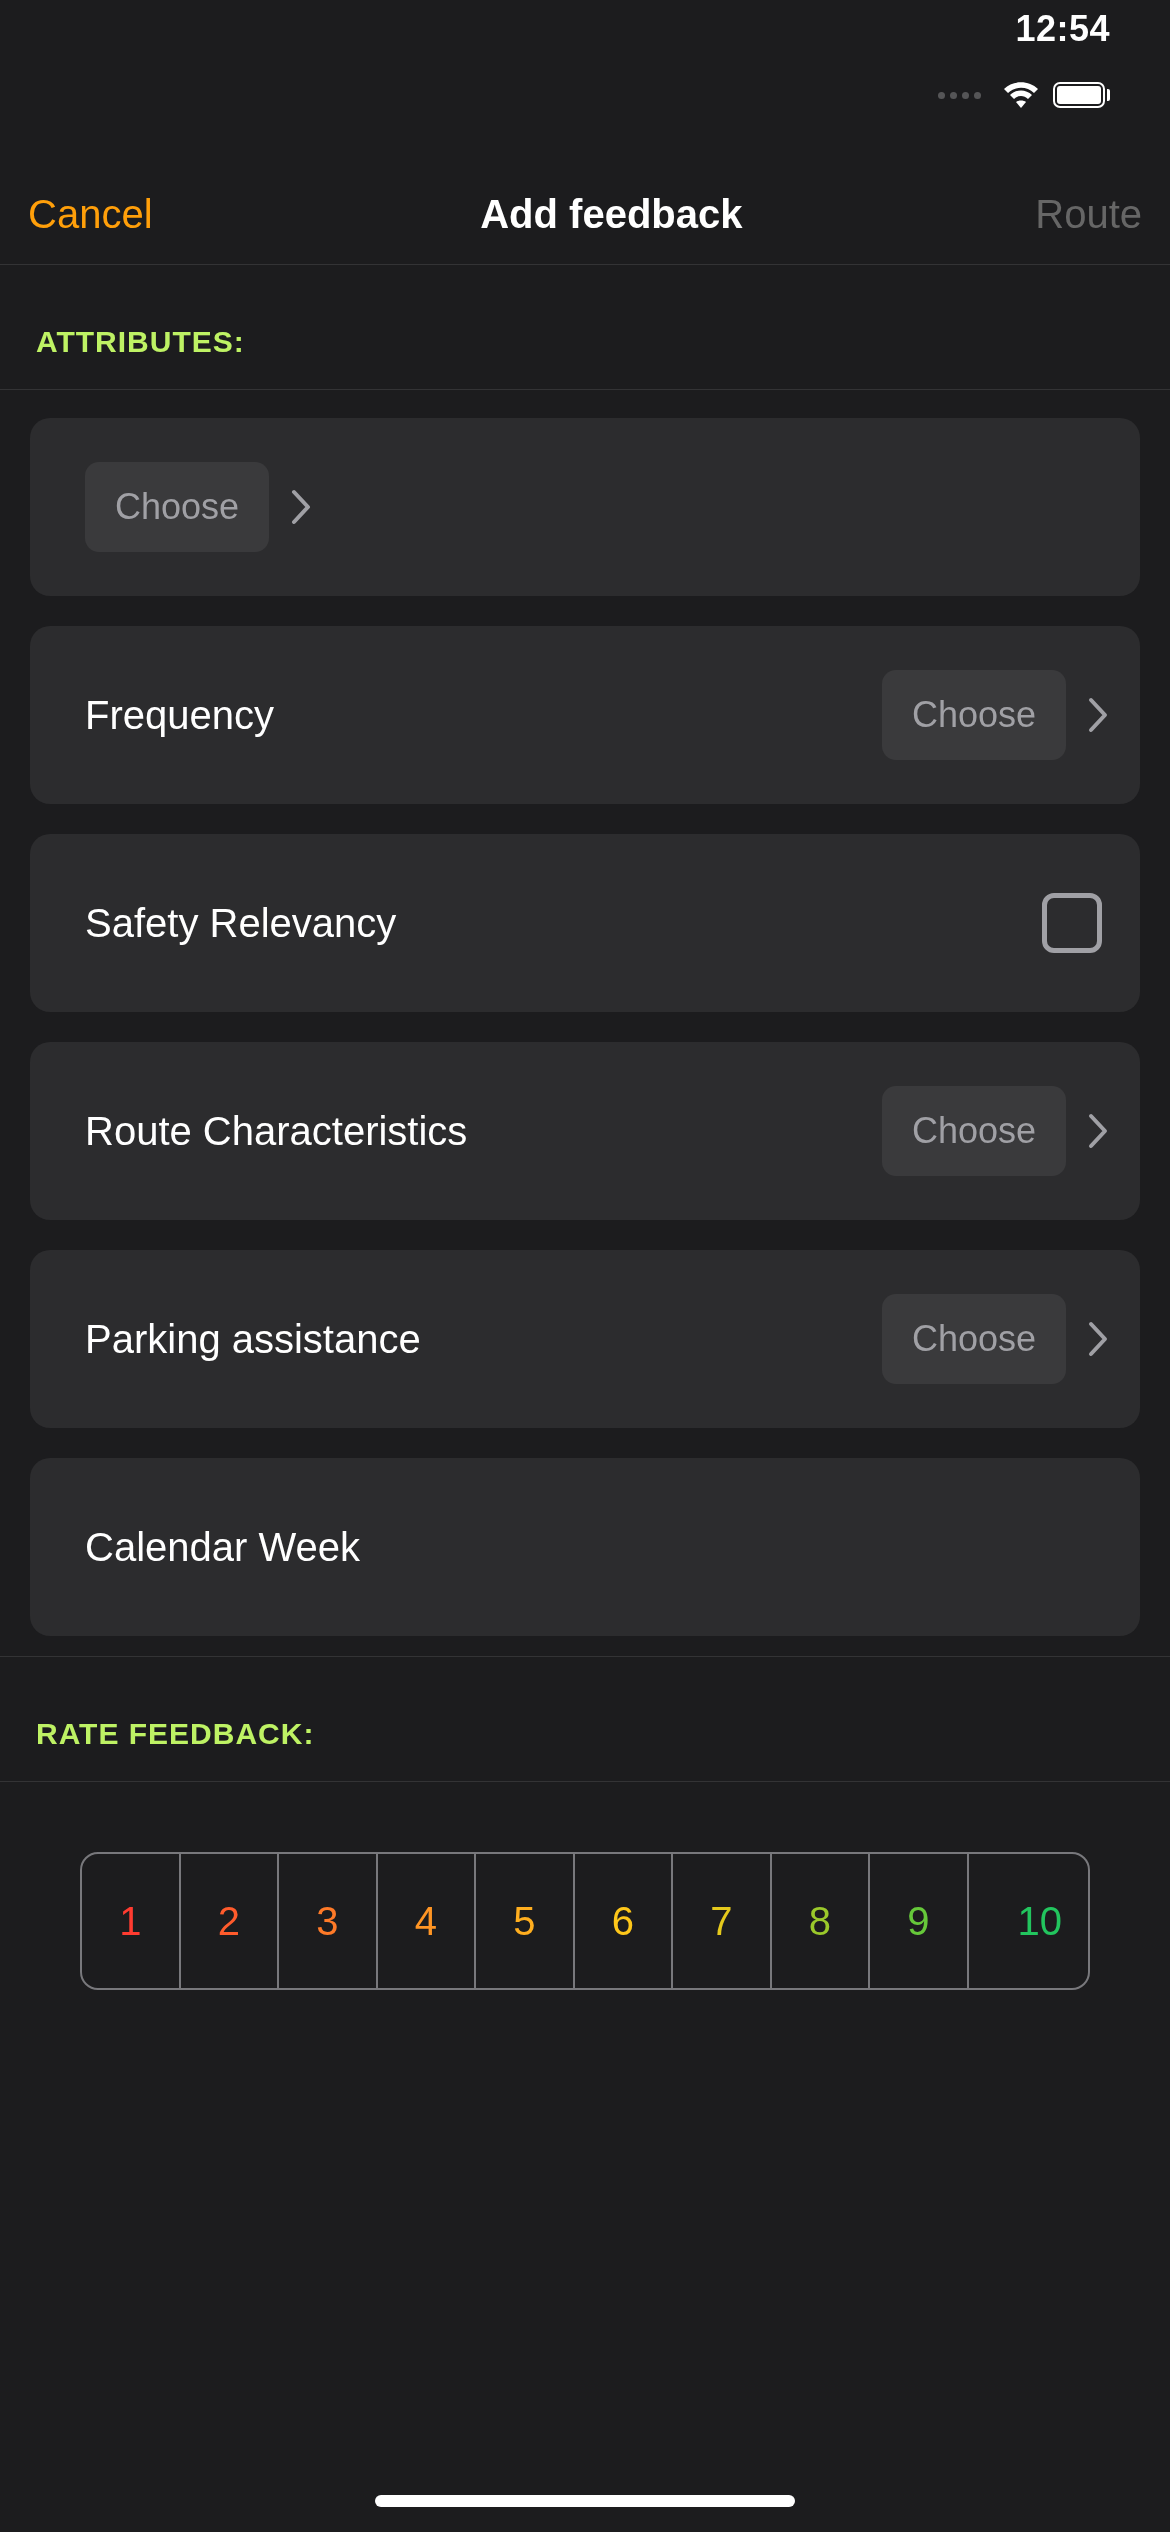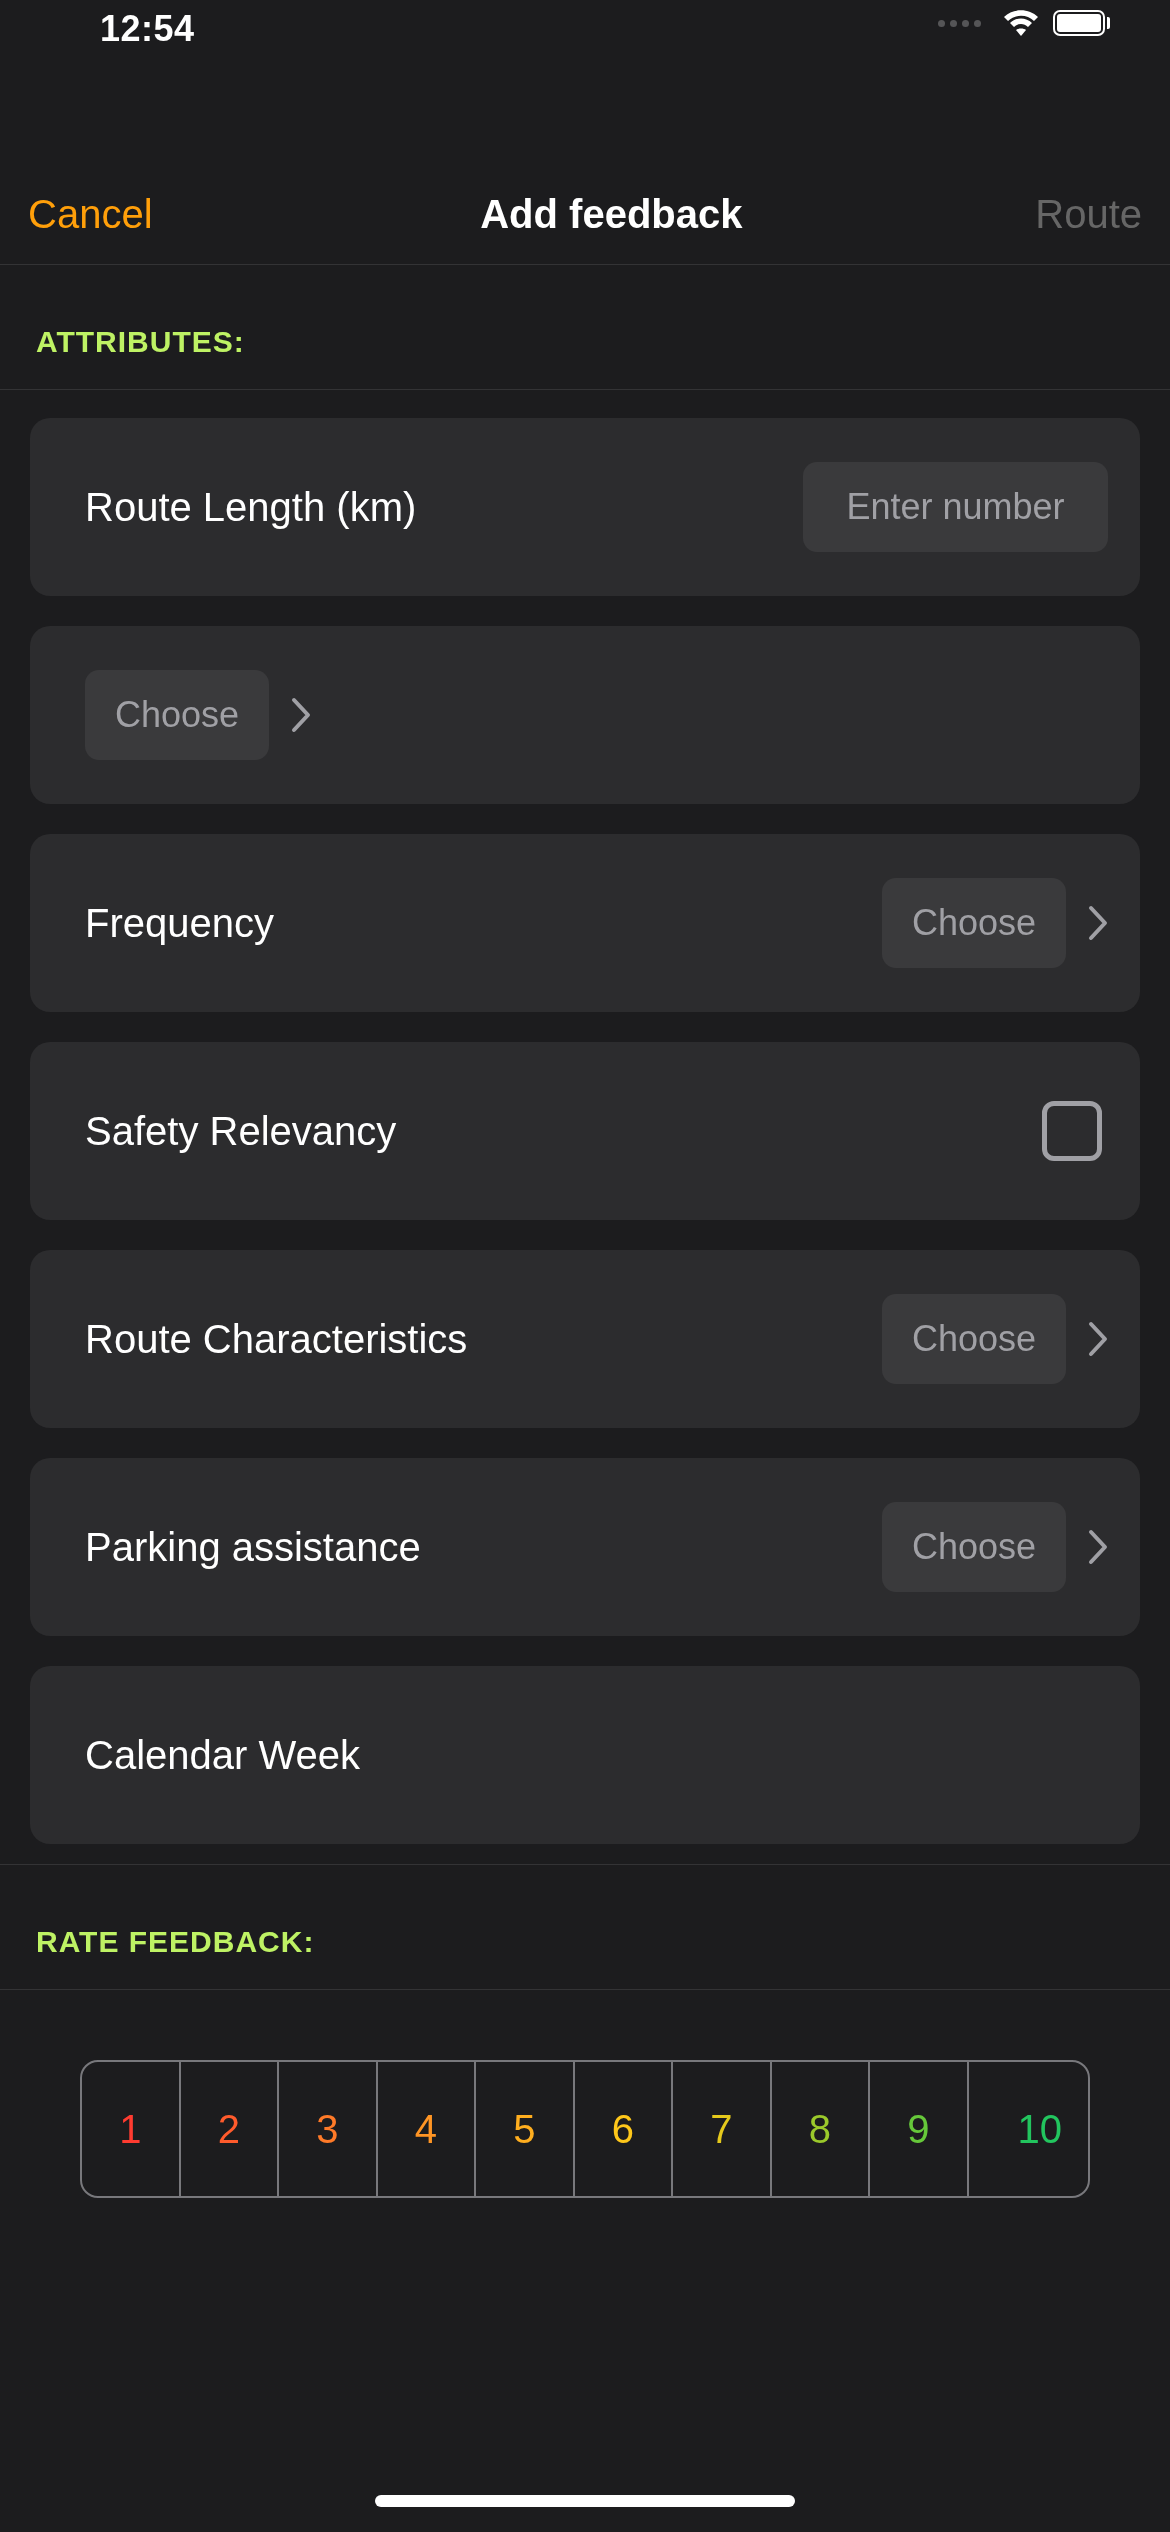--- a/index.html
+++ b/index.html
@@ -16,22 +16,23 @@
       color: #fff;
       overflow: hidden;
       position: relative;
     }
 
     
     .status-bar {
       height: 110px;
       display: flex;
       justify-content: space-between;
-      align-items: flex-start;
+      align-items: flex-end;
       padding: 8px 60px 0 100px;
+      flex-direction: column;
     }
     .status-time {
       font-size: 36px;
       font-weight: 600;
       letter-spacing: 0.5px;
       color: #fff;
     }
     .status-right {
       display: flex;
       align-items: center;
@@ -248,26 +249,20 @@
   <div class="nav-cancel">Cancel</div>
   <div class="nav-title">Add feedback</div>
   <div class="nav-save">Route</div>
 </div>
 
 <div class="section-header">Attributes:</div>
 <div class="section-divider"></div>
 
 <div class="attribute-list">
 
-  <div class="attribute-row">
-    <div class="attribute-label">Route Length (km)</div>
-    <div class="attr-right">
-      <div class="field-pill wide">Enter number</div>
-    </div>
-  </div>
 
   <div class="attribute-row">
     <div class="attr-right">
       <div class="field-pill">Choose</div>
       <div class="chevron-icon">
         <svg width="20" height="36" viewBox="0 0 20 36">
             <path d="M3 3 L17 18 L3 33" stroke="#a0a0a5" stroke-width="4" fill="none" stroke-linecap="round" stroke-linejoin="round"></path>
           </svg>
       </div>
     </div>

